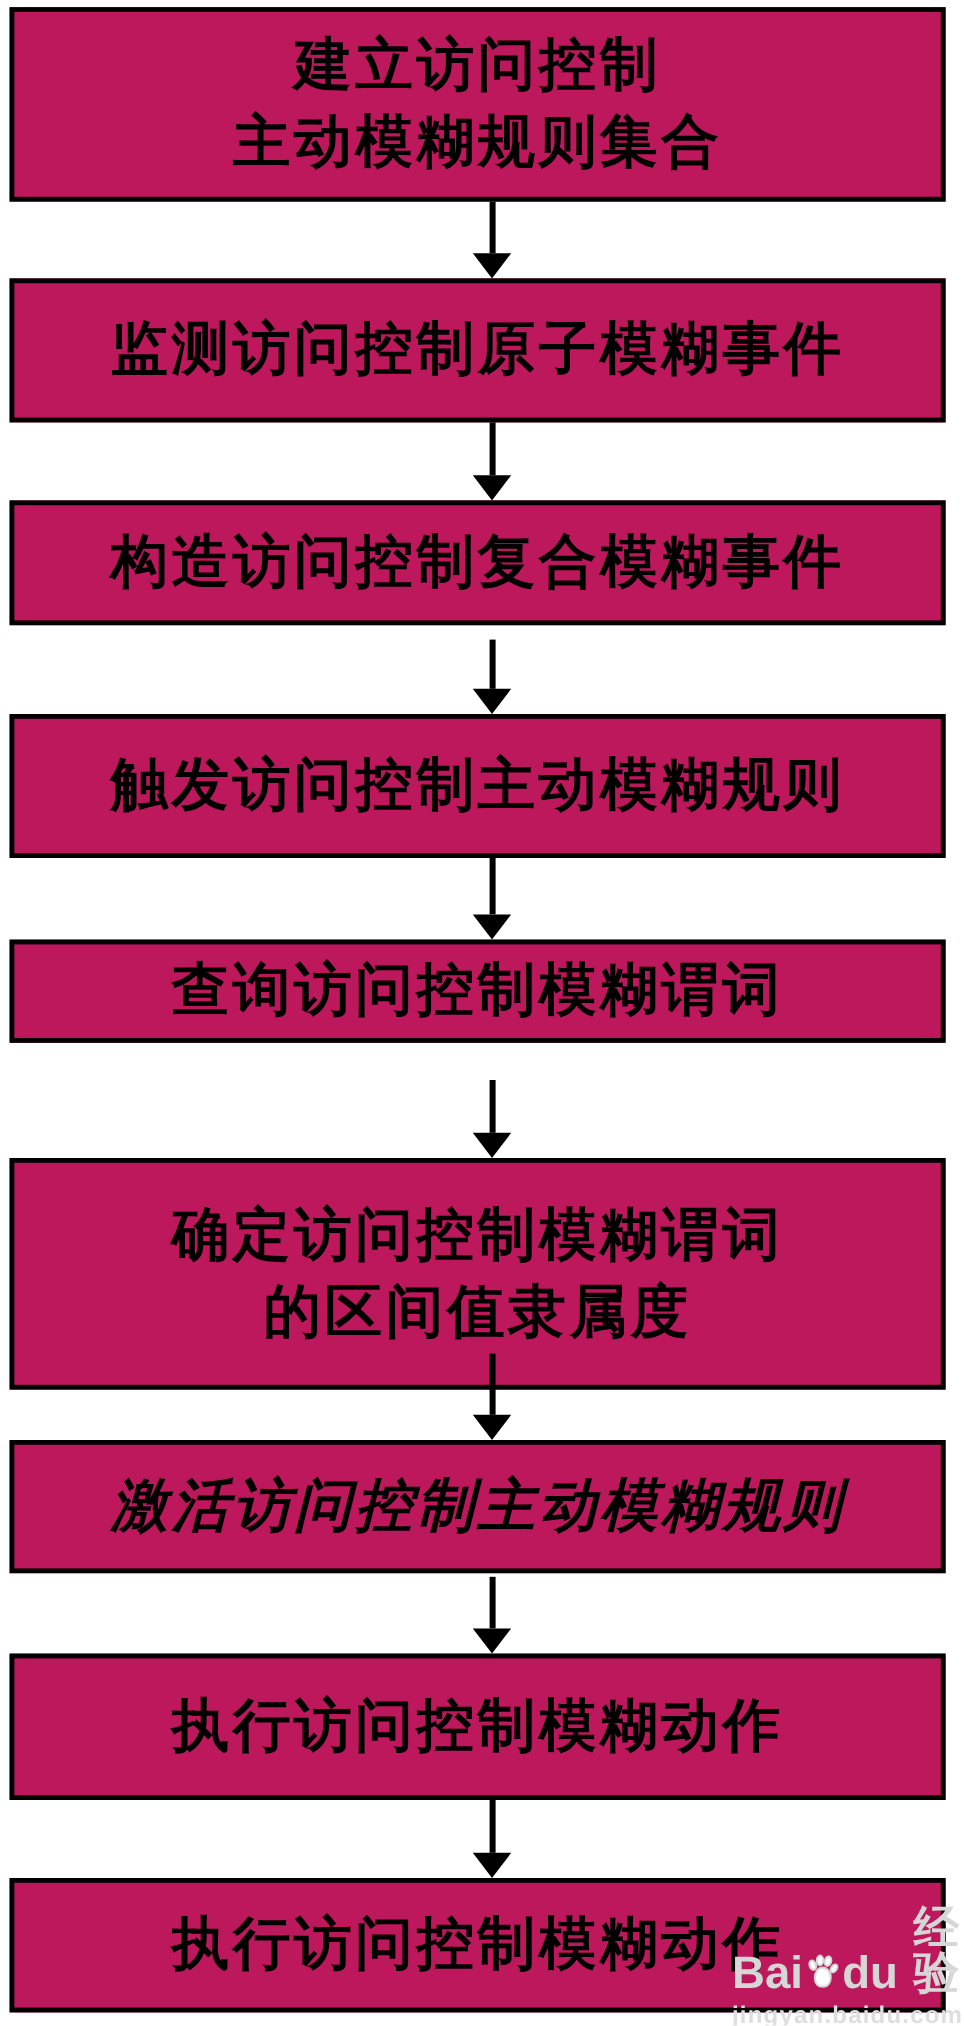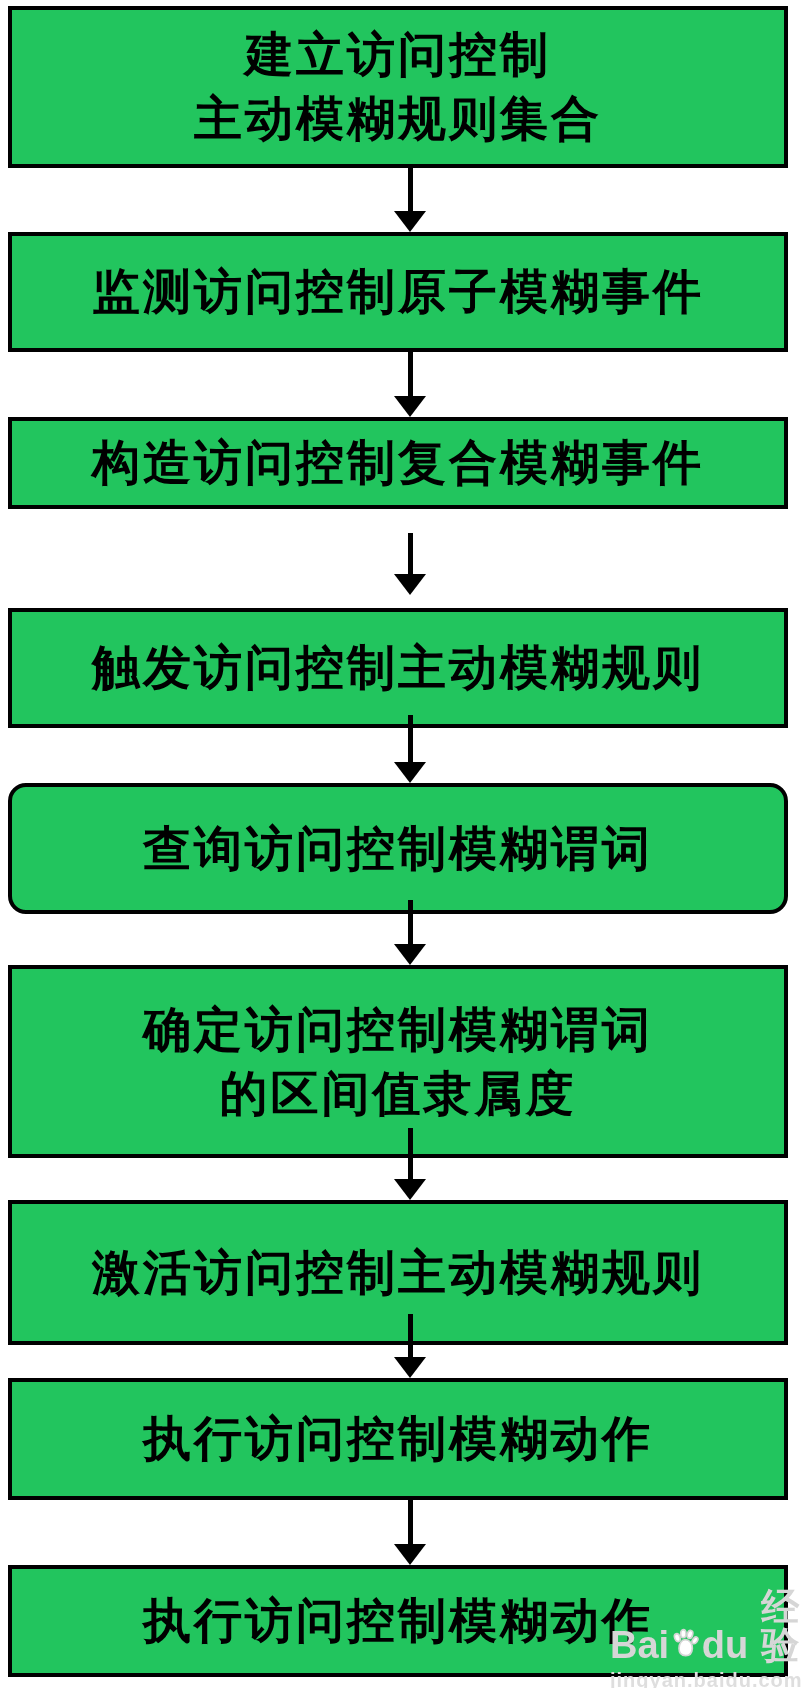--- a/index.html
+++ b/index.html
@@ -10,21 +10,21 @@
     position: relative;
     overflow: hidden;
   }
   .canvas { position: absolute; inset: 0; }
 
   .flow-box {
     position: absolute;
     left: 8px;
     width: 780px;
     border: 4px solid #000;
-    background: #22c55e;
+    background: #be185d;
     display: flex;
     align-items: center;
     justify-content: center;
     box-sizing: border-box;
   }
   .flow-box .box-text {
     font-size: 48px;
     font-weight: bold;
     color: #000;
     letter-spacing: 3px;
@@ -95,58 +95,58 @@
 
   <div class="flow-box" style="top:232px;height:120px;justify-content:center;">
     <div class="box-text">监测访问控制原子模糊事件</div>
   </div>
 
   <div class="flow-arrow" style="top:352px;height:65px;">
     <div class="arrow-stem"></div>
     <div class="arrow-head"></div>
   </div>
 
-  <div class="flow-box" style="top:417px;height:92px;">
+  <div class="flow-box" style="top:417px;height:104px;">
     <div class="box-text">构造访问控制复合模糊事件</div>
   </div>
 
   <div class="flow-arrow" style="top:533px;height:62px;">
     <div class="arrow-stem"></div>
     <div class="arrow-head"></div>
   </div>
 
-  <div class="flow-box" style="top:608px;height:120px;">
+  <div class="flow-box" style="top:595px;height:120px;">
     <div class="box-text">触发访问控制主动模糊规则</div>
   </div>
 
   <div class="flow-arrow" style="top:715px;height:68px;">
     <div class="arrow-stem"></div>
     <div class="arrow-head"></div>
   </div>
 
-  <div class="flow-box" style="top:783px;height:131px;border-radius:18px;">
+  <div class="flow-box" style="top:783px;height:86px;">
     <div class="box-text">查询访问控制模糊谓词</div>
   </div>
 
   <div class="flow-arrow" style="top:900px;height:65px;">
     <div class="arrow-stem"></div>
     <div class="arrow-head"></div>
   </div>
 
   <div class="flow-box" style="top:965px;height:193px;">
     <div class="box-text">确定访问控制模糊谓词
 的区间值隶属度</div>
   </div>
 
   <div class="flow-arrow" style="top:1128px;height:72px;">
     <div class="arrow-stem"></div>
     <div class="arrow-head"></div>
   </div>
 
-  <div class="flow-box" style="top:1200px;height:145px;">
+  <div class="flow-box" style="top:1200px;height:111px;font-style:italic;">
     <div class="box-text">激活访问控制主动模糊规则</div>
   </div>
 
   <div class="flow-arrow" style="top:1314px;height:64px;">
     <div class="arrow-stem"></div>
     <div class="arrow-head"></div>
   </div>
 
   <div class="flow-box" style="top:1378px;height:122px;">
     <div class="box-text">执行访问控制模糊动作</div>

